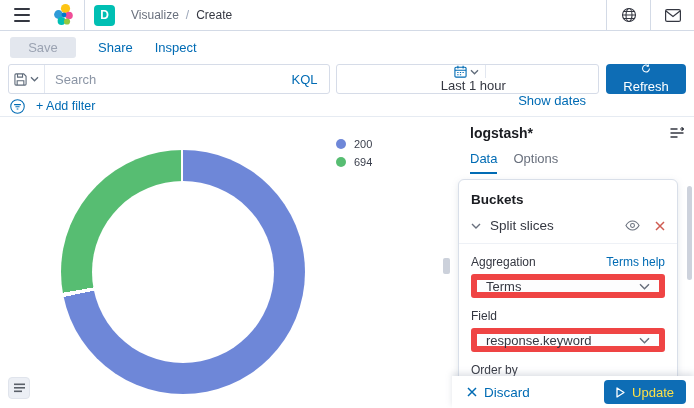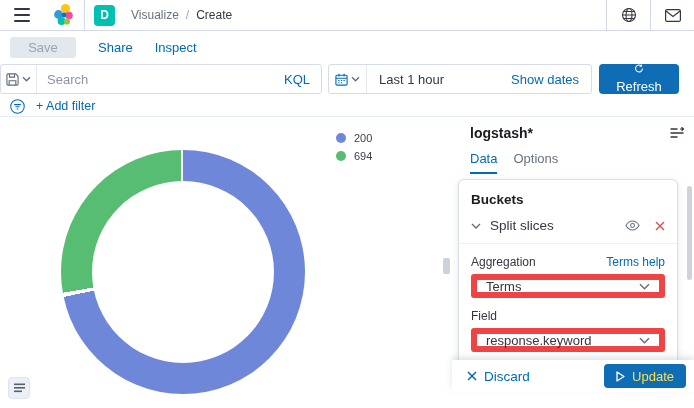--- a/index.html
+++ b/index.html
@@ -24,49 +24,49 @@
 
   
   .toolbar { position:absolute; top:31px; left:0; width:100%; height:33px; display:flex; align-items:center; background:#fff;}
   .save-btn { margin-left:10px; width:66px; height:21px; background:#e3e7ee; color:#9ba3b2;
     border:none; border-radius:3px; font-size:13px; font-family:inherit; }
   .toolbar-link { color:#006BB4; font-size:13px; cursor:pointer; }
   .toolbar-link.share { margin-left:22px; }
   .toolbar-link.inspect { margin-left:22px; }
 
   
-  .query-row { position:absolute; top:64px; left:0; right:8px; height:30px; display:flex; }
+  .query-row { position:absolute; top:64px; left:8px; right:8px; height:30px; display:flex; }
   .search-control { width:322px; display:flex; align-items:center; border:1px solid #d6dce8; border-radius:3px; background:#fff; }
   .saved-query-btn { width:36px; height:100%; display:flex; align-items:center; justify-content:center; gap:3px;
     border-right:1px solid #e2e7f0; color:#5f6b7a; cursor:pointer; }
   .search-input { flex:1; border:none; outline:none; padding:0 10px; font-size:13px; color:#343741;
     font-family:inherit; background:transparent; min-width:0;}
   .search-input::placeholder { color:#8b95a5; }
   .kql-label { padding-right:11px; color:#006BB4; font-size:13px; cursor:pointer; }
-  .date-control { width:264px; margin-left:6px; display:flex; align-items:center; border:1px solid #d6dce8; border-radius:3px; background:#fff;}
+  .date-control { width:264px; margin-left:6px; display:flex; align-items:center; border:1px solid #d6dce8; border-radius:3px; background:#fff;flex-direction:column;}
   .cal-btn { width:38px; height:100%; display:flex; align-items:center; justify-content:center; gap:3px;
     border-right:1px solid #e2e7f0; color:#006BB4; cursor:pointer; }
   .cal-btn .chev { color:#5f6b7a; }
   .date-value { padding-left:12px; font-size:13px; color:#343741; cursor:pointer; }
   .show-dates { margin-left:auto; padding-right:12px; color:#006BB4; font-size:13px; cursor:pointer; }
   .refresh-btn { width:80px; height:30px; margin-left:7px; background:#0e6db5; border:none; border-radius:4px;
     color:#fff; font-size:13px; font-family:inherit; display:flex; align-items:center; justify-content:center; gap:6px; cursor:pointer;flex-direction:column;}
 
   
   .filter-row { position:absolute; top:97px; left:10px; height:18px; display:flex; align-items:center; gap:11px; }
   .filter-circle { color:#006BB4; display:flex; cursor:pointer;}
   .add-filter { color:#006BB4; font-size:12.5px; cursor:pointer; }
   .content-divider { position:absolute; top:116px; left:0; width:100%; height:1px; background:#e6ebf2; }
 
   
   .chart-region { position:absolute; top:117px; left:0; width:452px; bottom:0; background:#fff; }
   .donut { position:absolute; left:61px; top:33px; width:244px; height:244px; border-radius:50%; }
   .donut-hole { position:absolute; left:50%; top:50%; width:182px; height:182px; margin:-91px 0 0 -91px;
     background:#fff; border-radius:50%; }
-  .legend { position:absolute; left:336px; top:15px; display:flex; flex-direction:column; gap:6px; }
+  .legend { position:absolute; left:336px; top:21px; display:flex; flex-direction:column; gap:6px; }
   .legend-item { display:flex; align-items:center; gap:8px; cursor:pointer; }
   .legend-swatch { width:10px; height:10px; border-radius:50%; }
   .legend-label { font-size:11px; color:#3a3f4c; }
   .legend-toggle { position:absolute; left:8px; bottom:9px; width:22px; height:22px; background:#eceff5;
     border:1px solid #e0e4ec; border-radius:4px; display:flex; align-items:center; justify-content:center;
     color:#5a6069; cursor:pointer; }
   .resize-grip { position:absolute; left:443px; top:141px; width:7px; height:16px; background:#ccd1db; border-radius:2px; cursor:col-resize; }
 
   
   .panel { position:absolute; top:117px; left:452px; right:0; bottom:0; background:#fff; }
@@ -86,21 +86,21 @@
   .eye-btn { color:#69707D; display:flex; cursor:pointer; margin-right:6px;}
   .close-btn { color:#cf5c52; display:flex; cursor:pointer; }
   .card-divider { margin:10px -12px 11px; border-top:1px solid #eef1f6; }
   .field-label-row { display:flex; justify-content:space-between; align-items:baseline; margin-bottom:5px; }
   .field-label { font-size:12px; font-weight:normal; color:#343741; }
   .help-link { font-size:12px; color:#006BB4; cursor:pointer; }
   .select { height:24px; background:#fdfdfe; border:6px solid #ef4444; border-radius:3px; display:flex;
     align-items:center; justify-content:space-between; padding:0 9px; font-size:13px; color:#343741;
     margin-bottom:11px; cursor:pointer; }
   .select .chev { color:#69707D; display:flex; }
-  .panel-footer { position:absolute; left:0; right:0; bottom:16px; height:32px; background:#fff;
+  .panel-footer { position:absolute; left:0; right:0; bottom:0; height:32px; background:#fff;
     box-shadow:0 -3px 6px rgba(152,162,179,.3); display:flex; align-items:center; padding:0 8px 0 15px; }
   .discard { display:flex; align-items:center; gap:7px; color:#006BB4; font-size:13.5px; cursor:pointer; }
   .update-btn { margin-left:auto; height:24px; padding:0 12px; background:#0e6db5; border:none; border-radius:4px;
     color:#fde047; font-size:13px; font-family:inherit; display:flex; align-items:center; gap:7px; cursor:pointer; }
   .scroll-thumb { position:absolute; right:2px; top:69px; width:5px; height:94px; background:#cdd2dc; border-radius:3px; cursor:pointer; }
 </style>
 </head>
 <body>
 
 <div id="app">

